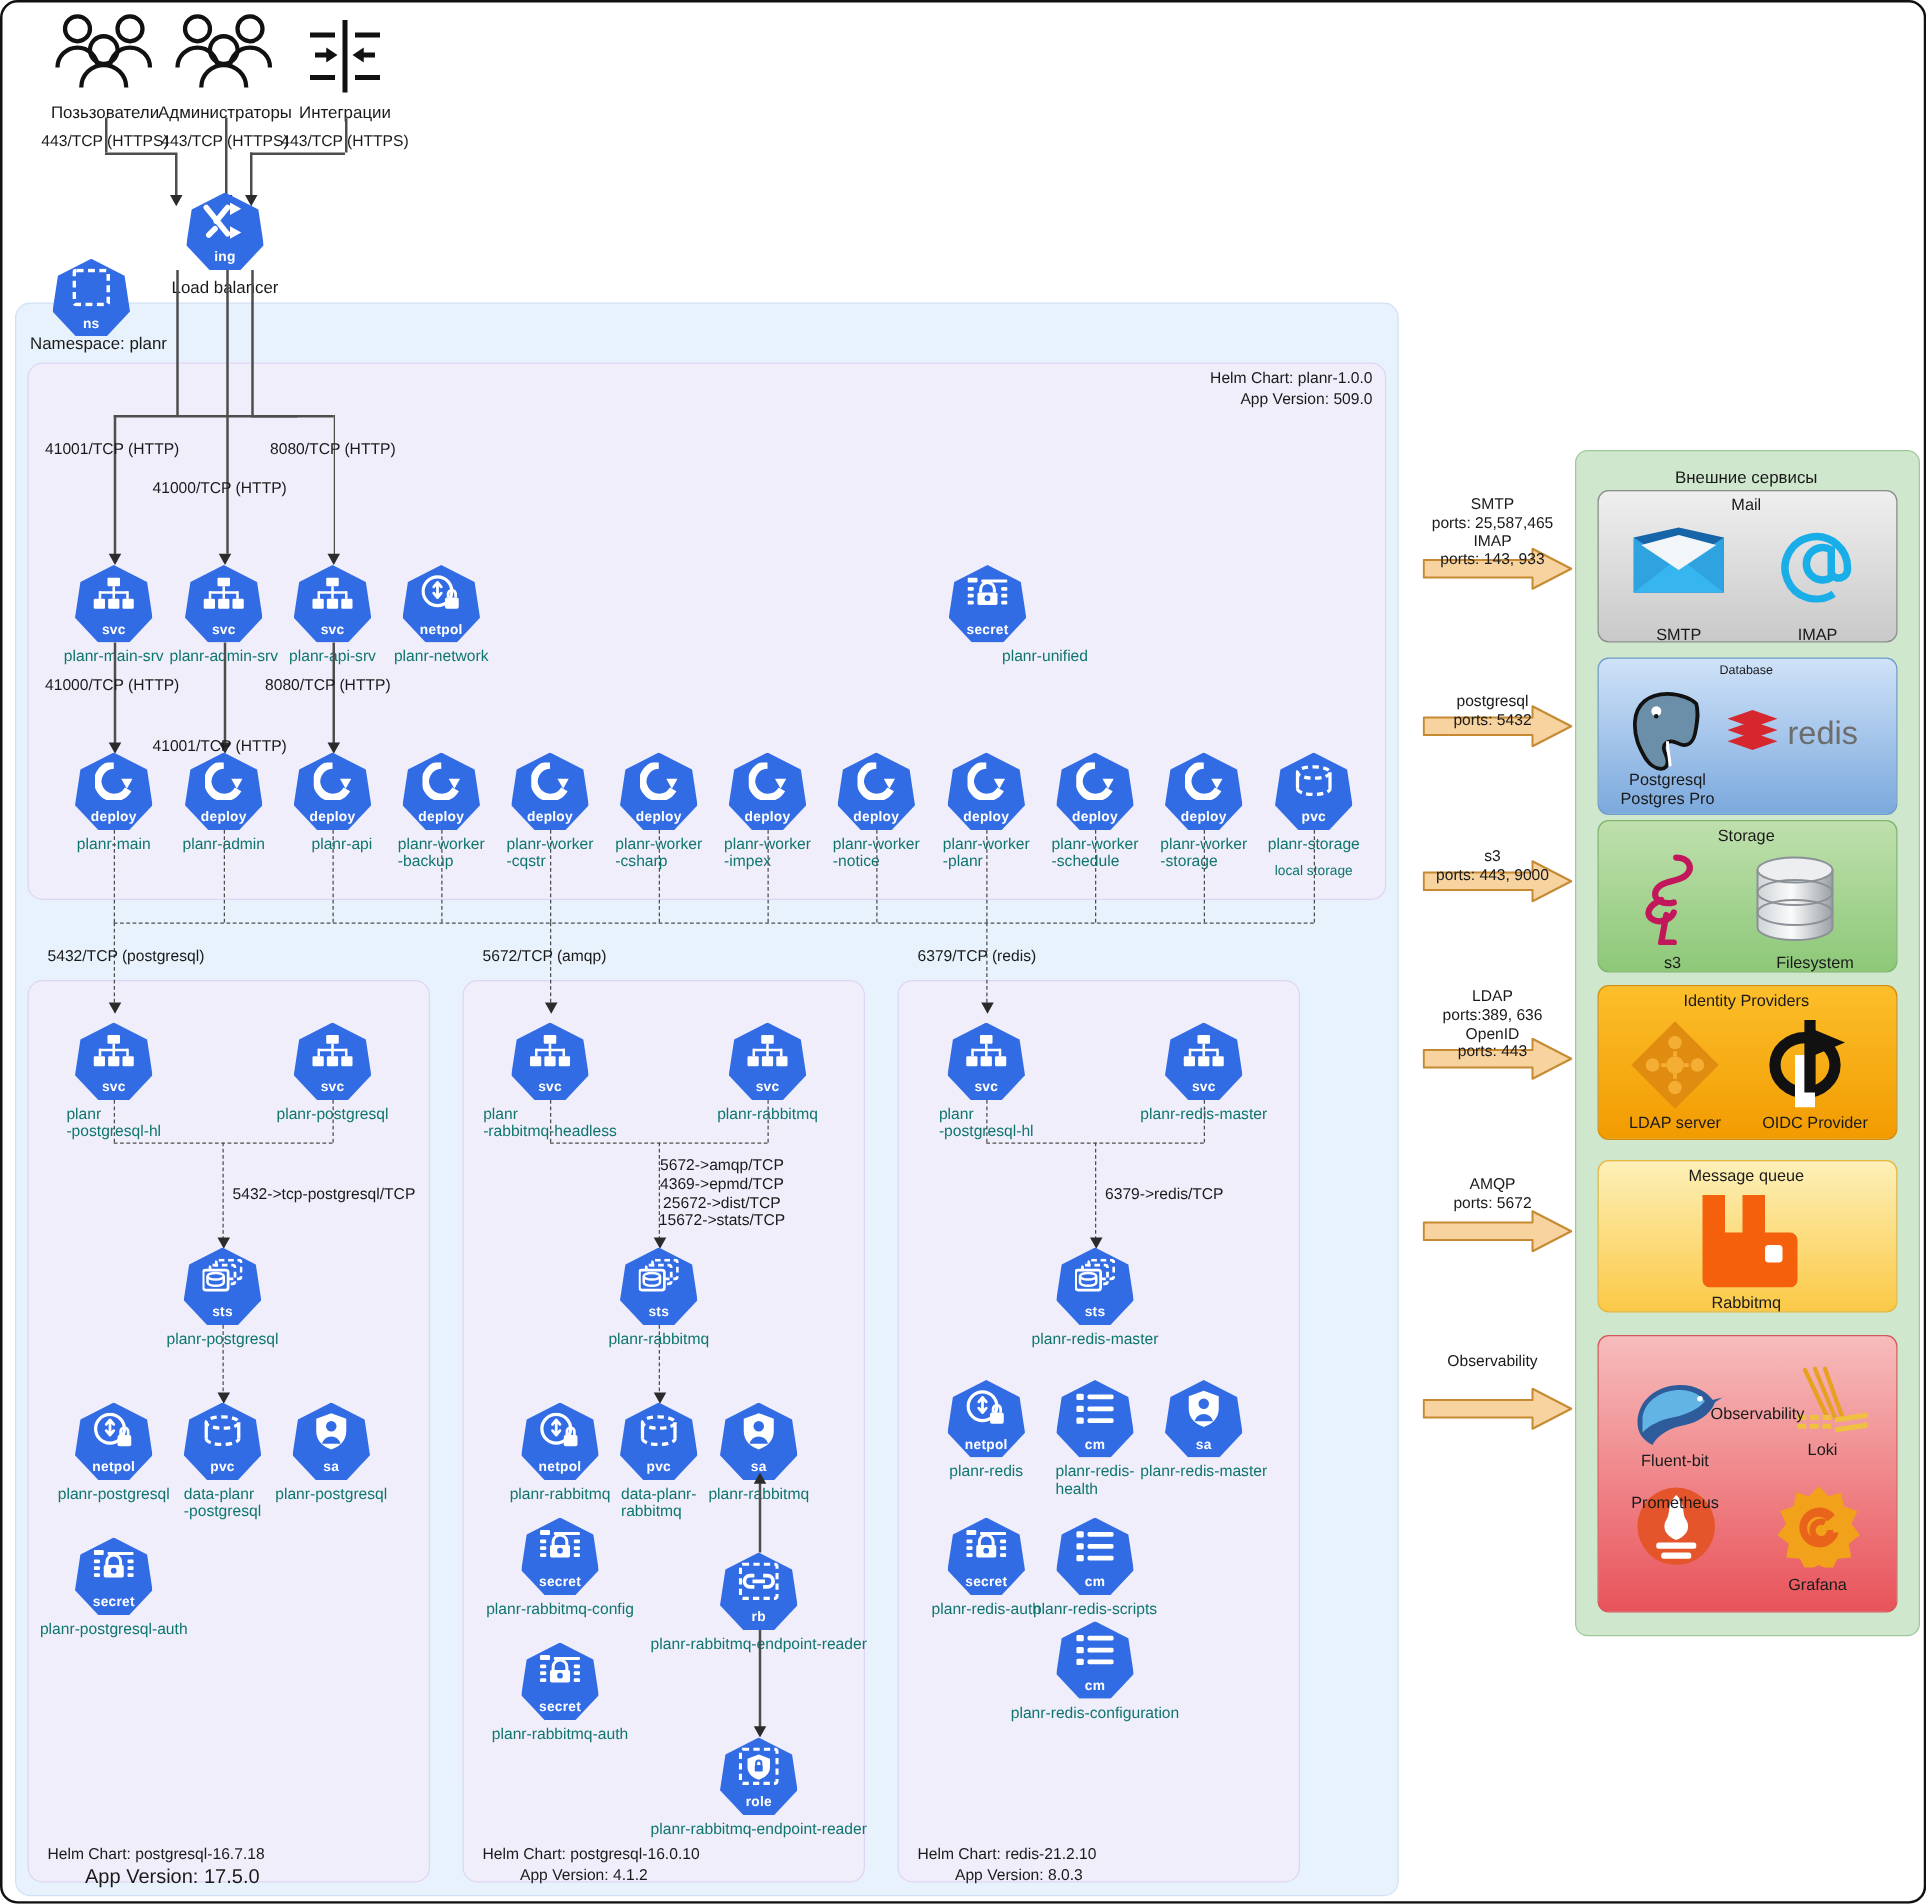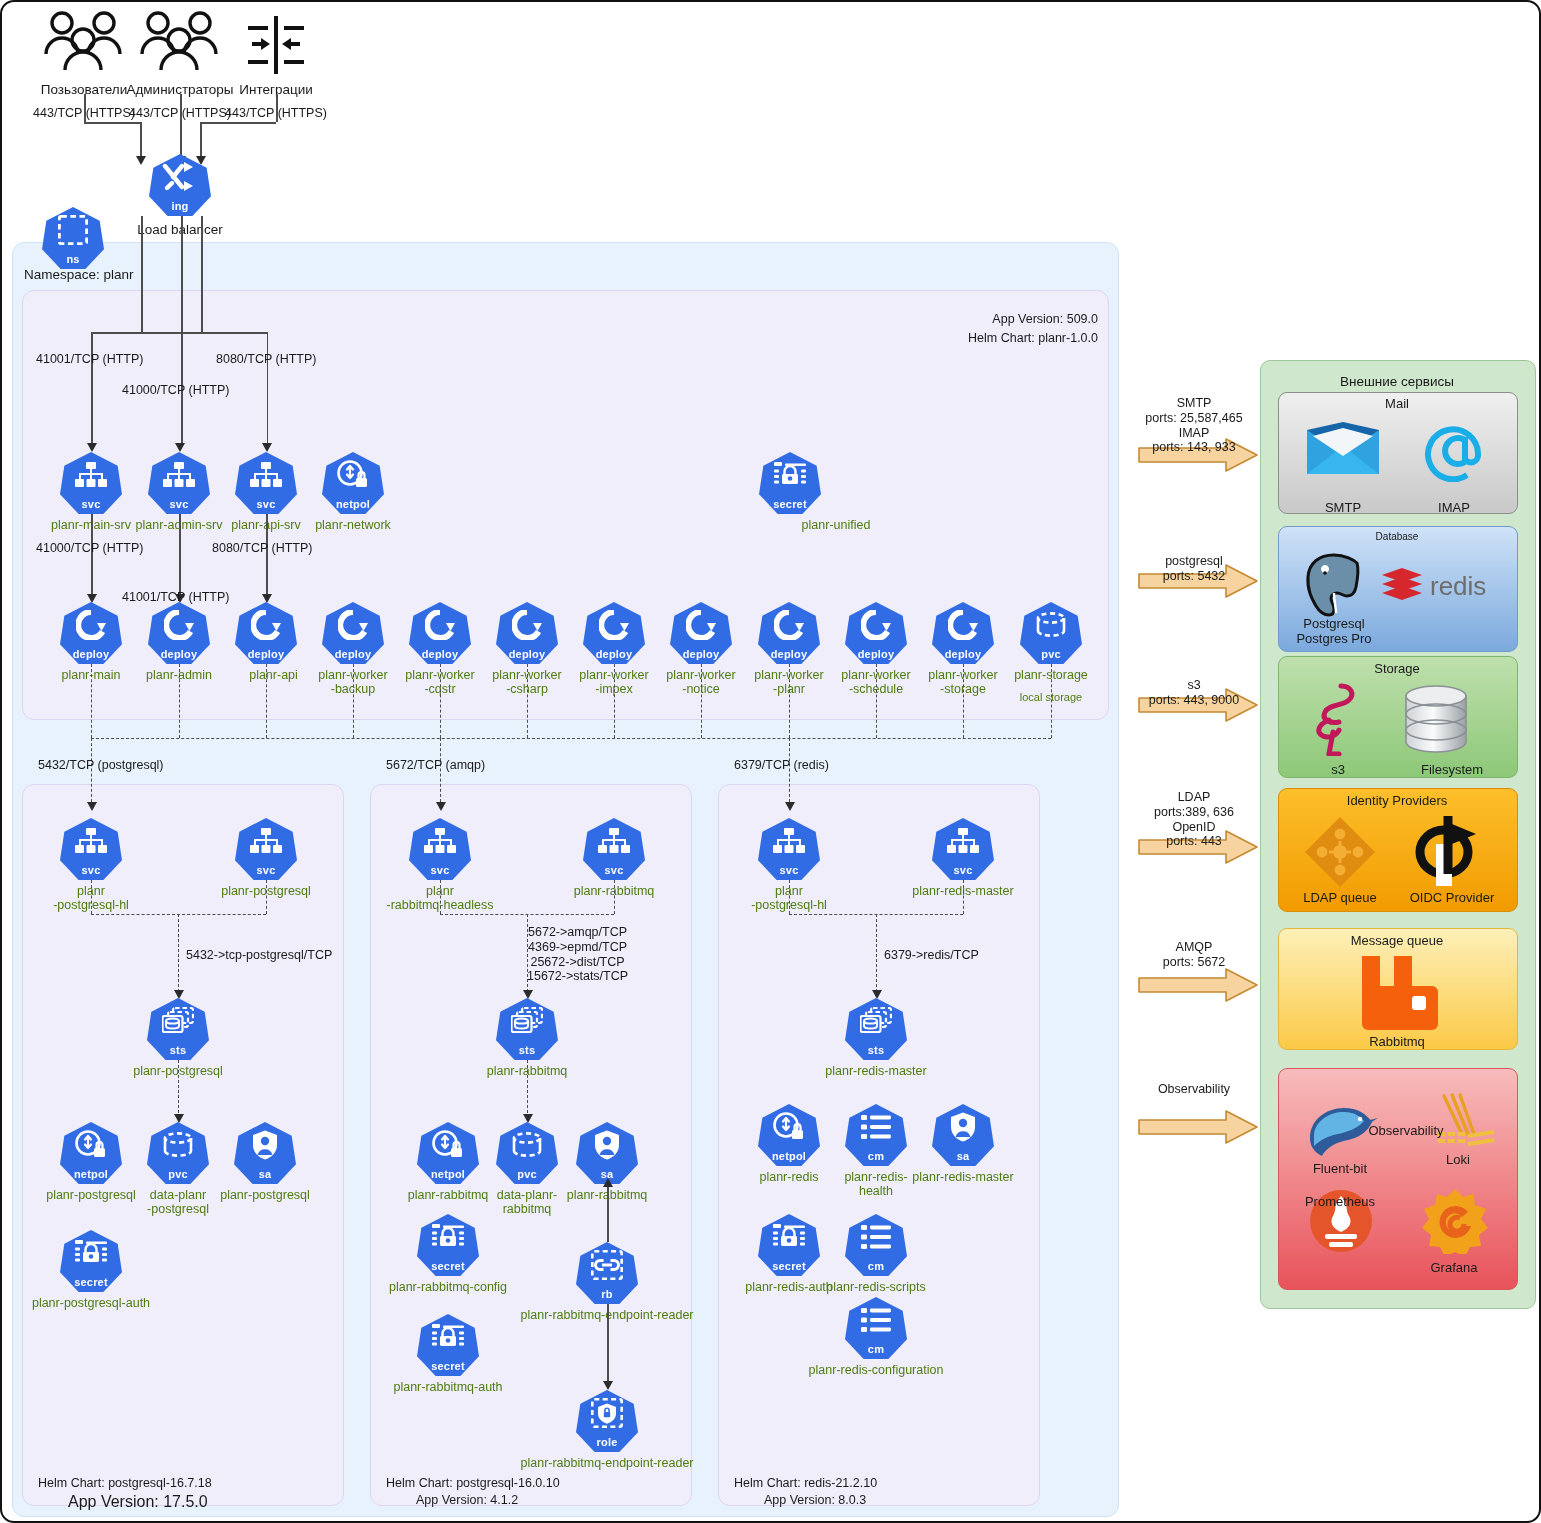--- a/index.html
+++ b/index.html
@@ -14,22 +14,22 @@
   .k8s{position:absolute;width:62px;height:62px;transform:translateX(-50%);}
   .k8s .hex{position:absolute;inset:0;background:#326ce5;
      clip-path:polygon(50% 0%,93% 22%,100% 68%,70% 100%,30% 100%,0% 68%,7% 22%);}
   .k8s .gl{position:absolute;left:0;right:0;top:4px;height:38px;display:flex;
      align-items:center;justify-content:center;}
   .k8s .lab{position:absolute;left:0;right:0;bottom:4px;text-align:center;
      color:#fff;font-size:11px;font-weight:bold;letter-spacing:.2px;}
   .k8s svg{display:block;}
 
   
-  .cap{position:absolute;transform:translateX(-50%);text-align:center;
-       font-size:12.5px;color:#4d7c0f;white-space:pre;line-height:1.15;}
+  .cap{position:absolute;transform:translateX(-50%);
+       font-size:12.5px;color:#0f766e;white-space:pre;line-height:1.15;}
 
   
   .nsbox{position:absolute;background:#e8f2fc;border:1px solid #cfe2f5;border-radius:12px;}
   .helmbox{position:absolute;background:#f1eefb;border:1px solid #ddd6f3;border-radius:12px;}
   .subbox{position:absolute;background:#f1eefb;border:1px solid #ddd6f3;border-radius:12px;}
 
   
   .ln{position:absolute;background:#4d4d4d;}
   .vl{width:1.6px;}
   .hl{height:1.6px;}
@@ -119,21 +119,21 @@
       <div class="hex"></div>
       <div class="gl">
         <svg width="30" height="30" viewBox="0 0 30 30">
           <rect x="1.3" y="1.3" width="27.4" height="27.4" rx="2" fill="none" stroke="#ffffff" stroke-width="3" stroke-dasharray="5.5 3.6"></rect>
         </svg>
       </div>
       <div class="lab">ns</div>
     </div>
     <div class="txt" style="left:22px;top:265px;font-size:13.5px;">Namespace: planr</div>
     <div class="helmbox" style="left:20px;top:288px;width:1085px;height:428px;"></div>
-    <div class="txt" style="left:1096px;top:293px;font-size:12.5px;text-align:right;transform:translateX(-100%);margin-top:36px;">Helm Chart: planr-1.0.0</div>
+    <div class="txt" style="left:1096px;top:293px;font-size:12.5px;text-align:right;transform:translateX(-100%);">Helm Chart: planr-1.0.0</div>
     <div class="txt" style="left:1096px;top:310px;font-size:12.5px;text-align:right;transform:translateX(-100%);">App Version: 509.0</div>
     <div class="ln vl" style="left:139px;top:214px;height:116px;"></div>
     <div class="ln hl" style="left:89px;top:330px;width:147px;"></div>
     <div class="ln vl" style="left:89px;top:330px;height:115px;"></div>
     <div class="arw" style="left:90px;top:441px;"></div>
     <div class="ln vl" style="left:179px;top:214px;height:227px;"></div>
     <div class="arw" style="left:178px;top:441px;"></div>
     <div class="ln vl" style="left:199px;top:214px;height:116px;"></div>
     <div class="ln hl" style="left:199px;top:330px;width:66px;"></div>
     <div class="ln vl" style="left:264.5px;top:330px;height:115px;"></div>
@@ -971,21 +971,21 @@
         <g stroke="#f4ae33" stroke-width="3">
           <path d="M38 27 v4 M38 45 v4 M27 38 h4 M45 38 h4"></path>
         </g>
       </svg></div>
     <div class="abs" style="left:1404px;top:812px;width:76px;height:72px;"><svg width="76" height="72" viewBox="0 0 76 72">
         <path d="M38 16 a24 22 0 1 0 0 44 a24 22 0 1 0 0 -44 z" fill="none" stroke="#111" stroke-width="9"></path>
         <rect x="30" y="30" width="16" height="42" fill="#fff"></rect>
         <path d="M42 2 L42 60" stroke="#111" stroke-width="9"></path>
         <path d="M46 10 L70 20 L46 30 z" fill="#111"></path>
       </svg></div>
-    <div class="txt ctr" style="left:1338px;top:888px;font-size:13px;">LDAP queue</div>
+    <div class="txt ctr" style="left:1338px;top:888px;font-size:13px;">LDAP server</div>
     <div class="txt ctr" style="left:1450px;top:888px;font-size:13px;">OIDC Provider</div>
     <div class="extcard" style="left:1276px;top:926px;width:238px;height:120px;background:linear-gradient(#fdf0b8,#fbc947);border-color:#e7b63f;"></div>
     <div class="txt ctr" style="left:1395px;top:931px;font-size:13px;">Message queue</div>
     <div class="abs" style="left:1352px;top:952px;width:86px;height:76px;"><svg width="86" height="76" viewBox="0 0 86 76">
         <path d="M8 2 h18 v30 h14 V2 h18 v30 h20 a6 6 0 0 1 6 6 v32 a6 6 0 0 1 -6 6 H14 a6 6 0 0 1 -6 -6 z" fill="#f4600c"></path>
         <rect x="58" y="42" width="14" height="14" rx="3" fill="#fff"></rect>
       </svg></div>
     <div class="txt ctr" style="left:1395px;top:1032px;font-size:13px;">Rabbitmq</div>
     <div class="extcard" style="left:1276px;top:1066px;width:238px;height:220px;background:linear-gradient(#f7bcbc,#e8535a);border-color:#d9565c;"></div>
     <div class="abs" style="left:1300px;top:1096px;width:78px;height:62px;"><svg width="78" height="62" viewBox="0 0 78 62">

